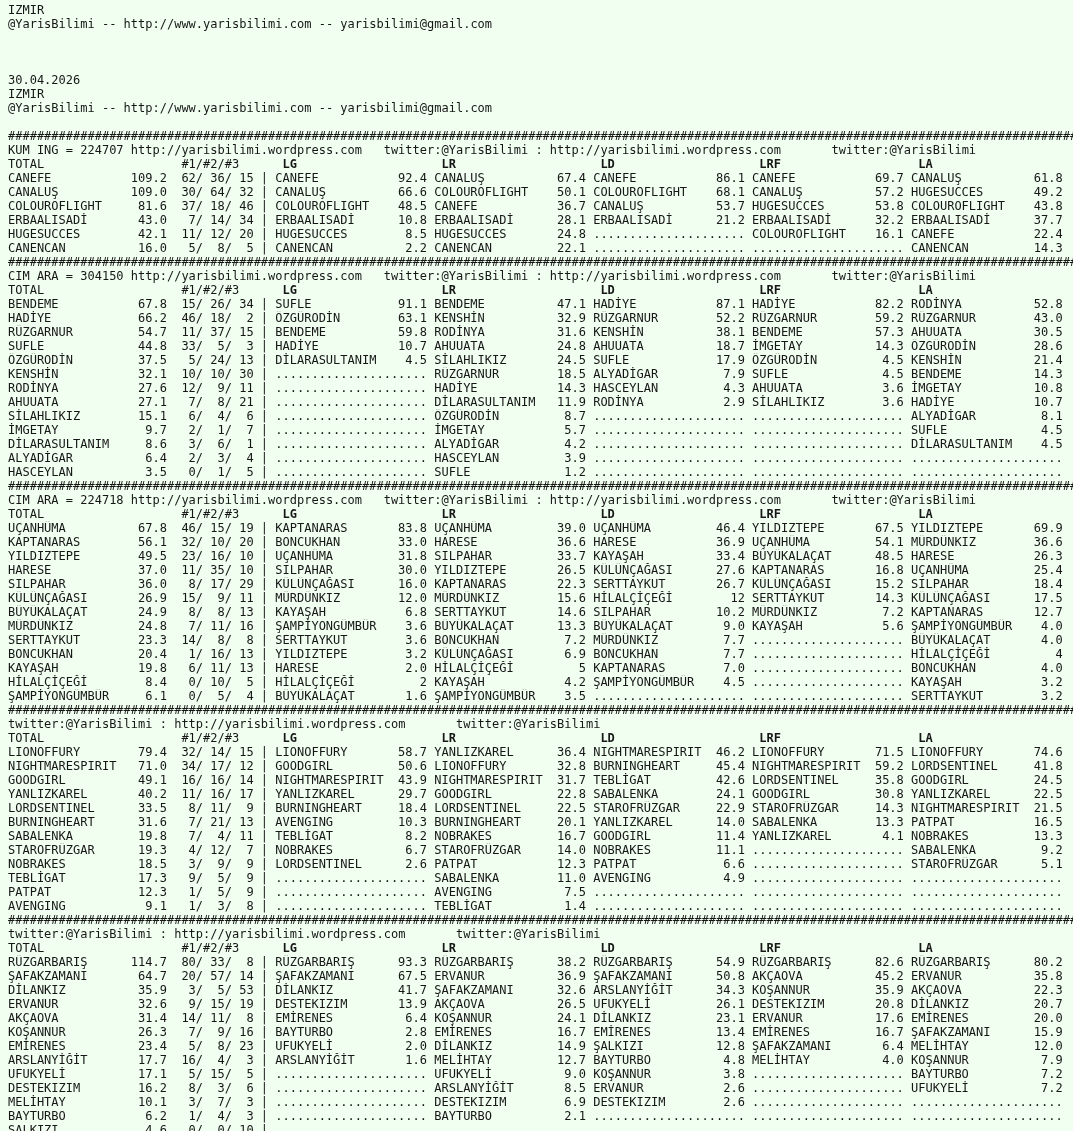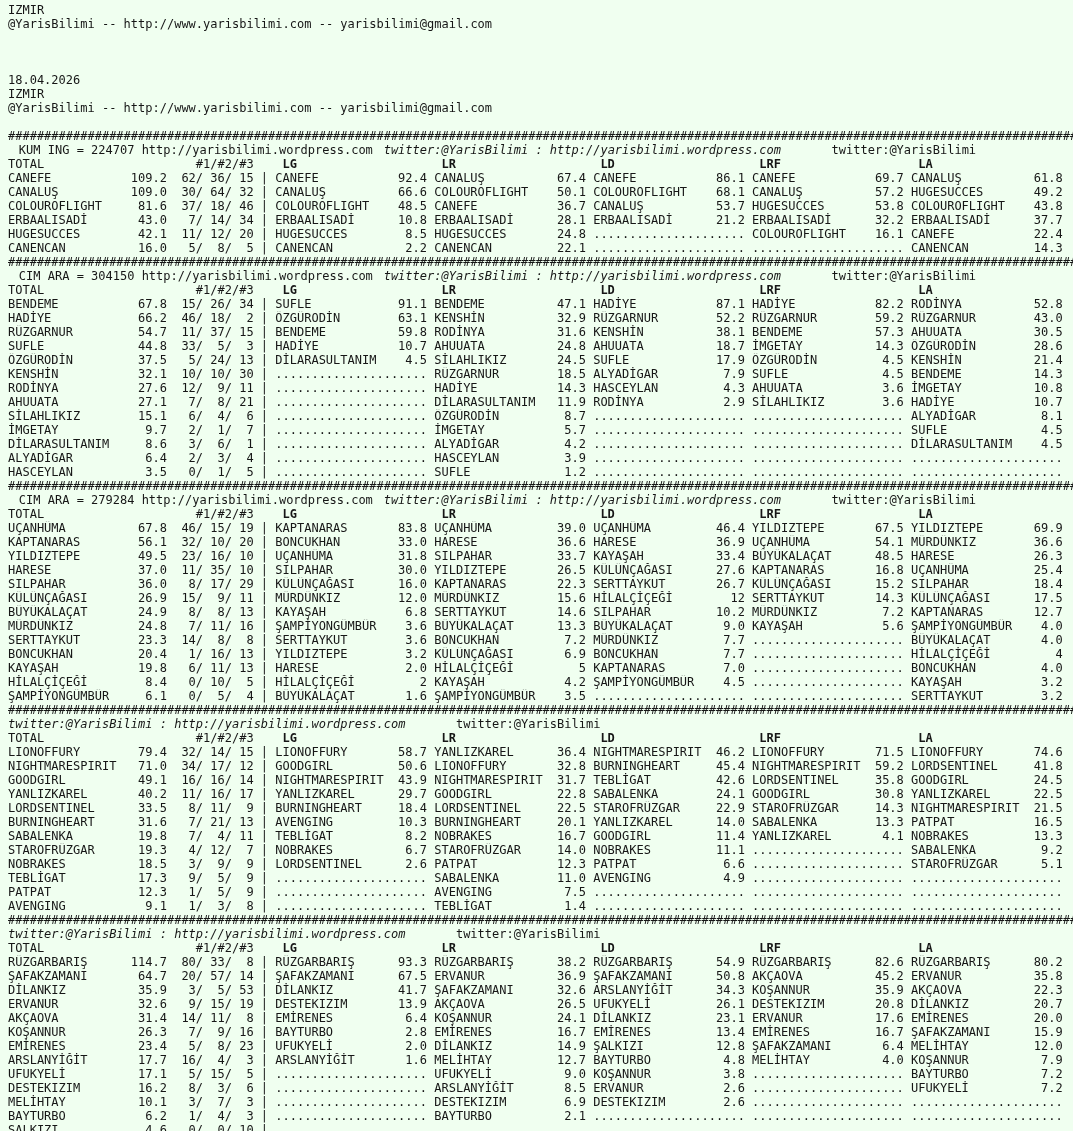--- a/index.html
+++ b/index.html
@@ -2,44 +2,44 @@
 <html><head>
 <meta charset="utf-8">
 <style>
   html,body{margin:0;padding:0;background:#f0fff0;}
   body{width:1073px;height:1131px;overflow:hidden;color:#161616;
        font-family:"DejaVu Sans Mono","Liberation Mono",monospace;}
   .doc{width:1073px;height:1131px;box-sizing:border-box;padding:3px 0 0 8px;overflow:hidden;}
   .line{height:14px;line-height:14px;font-size:12px;white-space:pre;overflow:hidden;display:flex;}
   .line.blank{height:14px;}
   .hashtxt{overflow:hidden;}
-  .sh1{width:52ch;overflow:hidden;flex:none;text-align:center;}
-  .sh2{width:62ch;overflow:hidden;flex:none;font-style:italic;}
+  .sh1{width:52ch;overflow:hidden;flex:none;}
+  .sh2{width:62ch;overflow:hidden;flex:none;}
   .w-name{width:16ch;flex:none;overflow:hidden;}
   .w-val{width:6ch;flex:none;text-align:right;}
   .w-rk{width:12ch;flex:none;text-align:right;}
-  .cols .w-rk{}
+  .cols .w-rk{text-align:center;}
   .w-pipe{width:3ch;flex:none;text-align:center;}
   .pair{width:22ch;flex:none;display:flex;box-sizing:border-box;padding-right:1ch;overflow:hidden;}
   .pair.last{width:21ch;padding-right:0;}
   .pn{flex:1;overflow:hidden;}
   .pv{width:5ch;flex:none;text-align:right;}
   .pd{flex:1;overflow:hidden;}
   .ph{width:22ch;flex:none;box-sizing:border-box;padding-left:1ch;overflow:hidden;font-weight:bold;}
 </style>
 </head>
 <body>
 
 <div class="doc">
   <div class="line">IZMIR</div>
   <div class="line">@YarisBilimi -- http://www.yarisbilimi.com -- yarisbilimi@gmail.com</div>
   <div class="line blank"></div>
   <div class="line blank"></div>
   <div class="line blank"></div>
-  <div class="line">18.04.2026</div>
+  <div class="line">30.04.2026</div>
   <div class="line">IZMIR</div>
   <div class="line">@YarisBilimi -- http://www.yarisbilimi.com -- yarisbilimi@gmail.com</div>
   <div class="line blank"></div>
   <div id="sections">
       <div class="line"><span class="hashtxt">######################################################################################################################################################</span></div>
       <div class="line"><span class="sh1">KUM ING = 224707 http://yarisbilimi.wordpress.com</span><span class="sh2">twitter:@YarisBilimi : http://yarisbilimi.wordpress.com</span><span>twitter:@YarisBilimi</span></div>
       <div class="line cols"><span class="w-name">TOTAL</span><span class="w-val"></span><span class="w-rk">#1/#2/#3</span><span class="w-pipe"></span><span class="ph">LG</span><span class="ph">LR</span><span class="ph">LD</span><span class="ph">LRF</span><span class="ph">LA</span></div>
       <div class="line row"><span class="w-name">CANEFE</span><span class="w-val">109.2</span><span class="w-rk">62/ 36/ 15</span><span class="w-pipe">|</span><span class="pair"><span class="pn">CANEFE</span><span class="pv">92.4</span></span><span class="pair"><span class="pn">CANALUŞ</span><span class="pv">67.4</span></span><span class="pair"><span class="pn">CANEFE</span><span class="pv">86.1</span></span><span class="pair"><span class="pn">CANEFE</span><span class="pv">69.7</span></span><span class="pair last"><span class="pn">CANALUŞ</span><span class="pv">61.8</span></span></div>
       <div class="line row"><span class="w-name">CANALUŞ</span><span class="w-val">109.0</span><span class="w-rk">30/ 64/ 32</span><span class="w-pipe">|</span><span class="pair"><span class="pn">CANALUŞ</span><span class="pv">66.6</span></span><span class="pair"><span class="pn">COLOUROFLIGHT</span><span class="pv">50.1</span></span><span class="pair"><span class="pn">COLOUROFLIGHT</span><span class="pv">68.1</span></span><span class="pair"><span class="pn">CANALUŞ</span><span class="pv">57.2</span></span><span class="pair last"><span class="pn">HUGESUCCES</span><span class="pv">49.2</span></span></div>
       <div class="line row"><span class="w-name">COLOUROFLIGHT</span><span class="w-val">81.6</span><span class="w-rk">37/ 18/ 46</span><span class="w-pipe">|</span><span class="pair"><span class="pn">COLOUROFLIGHT</span><span class="pv">48.5</span></span><span class="pair"><span class="pn">CANEFE</span><span class="pv">36.7</span></span><span class="pair"><span class="pn">CANALUŞ</span><span class="pv">53.7</span></span><span class="pair"><span class="pn">HUGESUCCES</span><span class="pv">53.8</span></span><span class="pair last"><span class="pn">COLOUROFLIGHT</span><span class="pv">43.8</span></span></div>
@@ -56,21 +56,21 @@
       <div class="line row"><span class="w-name">ÖZGÜRODİN</span><span class="w-val">37.5</span><span class="w-rk"> 5/ 24/ 13</span><span class="w-pipe">|</span><span class="pair"><span class="pn">DİLARASULTANIM</span><span class="pv">4.5</span></span><span class="pair"><span class="pn">SİLAHLIKIZ</span><span class="pv">24.5</span></span><span class="pair"><span class="pn">SUFLE</span><span class="pv">17.9</span></span><span class="pair"><span class="pn">ÖZGÜRODİN</span><span class="pv">4.5</span></span><span class="pair last"><span class="pn">KENSHİN</span><span class="pv">21.4</span></span></div>
       <div class="line row"><span class="w-name">KENSHİN</span><span class="w-val">32.1</span><span class="w-rk">10/ 10/ 30</span><span class="w-pipe">|</span><span class="pair"><span class="pd">.....................</span></span><span class="pair"><span class="pn">RÜZGARNUR</span><span class="pv">18.5</span></span><span class="pair"><span class="pn">ALYADİGAR</span><span class="pv">7.9</span></span><span class="pair"><span class="pn">SUFLE</span><span class="pv">4.5</span></span><span class="pair last"><span class="pn">BENDEME</span><span class="pv">14.3</span></span></div>
       <div class="line row"><span class="w-name">RODİNYA</span><span class="w-val">27.6</span><span class="w-rk">12/  9/ 11</span><span class="w-pipe">|</span><span class="pair"><span class="pd">.....................</span></span><span class="pair"><span class="pn">HADİYE</span><span class="pv">14.3</span></span><span class="pair"><span class="pn">HASCEYLAN</span><span class="pv">4.3</span></span><span class="pair"><span class="pn">AHUUATA</span><span class="pv">3.6</span></span><span class="pair last"><span class="pn">İMGETAY</span><span class="pv">10.8</span></span></div>
       <div class="line row"><span class="w-name">AHUUATA</span><span class="w-val">27.1</span><span class="w-rk"> 7/  8/ 21</span><span class="w-pipe">|</span><span class="pair"><span class="pd">.....................</span></span><span class="pair"><span class="pn">DİLARASULTANIM</span><span class="pv">11.9</span></span><span class="pair"><span class="pn">RODİNYA</span><span class="pv">2.9</span></span><span class="pair"><span class="pn">SİLAHLIKIZ</span><span class="pv">3.6</span></span><span class="pair last"><span class="pn">HADİYE</span><span class="pv">10.7</span></span></div>
       <div class="line row"><span class="w-name">SİLAHLIKIZ</span><span class="w-val">15.1</span><span class="w-rk"> 6/  4/  6</span><span class="w-pipe">|</span><span class="pair"><span class="pd">.....................</span></span><span class="pair"><span class="pn">ÖZGÜRODİN</span><span class="pv">8.7</span></span><span class="pair"><span class="pd">.....................</span></span><span class="pair"><span class="pd">.....................</span></span><span class="pair last"><span class="pn">ALYADİGAR</span><span class="pv">8.1</span></span></div>
       <div class="line row"><span class="w-name">İMGETAY</span><span class="w-val">9.7</span><span class="w-rk"> 2/  1/  7</span><span class="w-pipe">|</span><span class="pair"><span class="pd">.....................</span></span><span class="pair"><span class="pn">İMGETAY</span><span class="pv">5.7</span></span><span class="pair"><span class="pd">.....................</span></span><span class="pair"><span class="pd">.....................</span></span><span class="pair last"><span class="pn">SUFLE</span><span class="pv">4.5</span></span></div>
       <div class="line row"><span class="w-name">DİLARASULTANIM</span><span class="w-val">8.6</span><span class="w-rk"> 3/  6/  1</span><span class="w-pipe">|</span><span class="pair"><span class="pd">.....................</span></span><span class="pair"><span class="pn">ALYADİGAR</span><span class="pv">4.2</span></span><span class="pair"><span class="pd">.....................</span></span><span class="pair"><span class="pd">.....................</span></span><span class="pair last"><span class="pn">DİLARASULTANIM</span><span class="pv">4.5</span></span></div>
       <div class="line row"><span class="w-name">ALYADİGAR</span><span class="w-val">6.4</span><span class="w-rk"> 2/  3/  4</span><span class="w-pipe">|</span><span class="pair"><span class="pd">.....................</span></span><span class="pair"><span class="pn">HASCEYLAN</span><span class="pv">3.9</span></span><span class="pair"><span class="pd">.....................</span></span><span class="pair"><span class="pd">.....................</span></span><span class="pair last"><span class="pd">.....................</span></span></div>
       <div class="line row"><span class="w-name">HASCEYLAN</span><span class="w-val">3.5</span><span class="w-rk"> 0/  1/  5</span><span class="w-pipe">|</span><span class="pair"><span class="pd">.....................</span></span><span class="pair"><span class="pn">SUFLE</span><span class="pv">1.2</span></span><span class="pair"><span class="pd">.....................</span></span><span class="pair"><span class="pd">.....................</span></span><span class="pair last"><span class="pd">.....................</span></span></div>
       <div class="line"><span class="hashtxt">######################################################################################################################################################</span></div>
-      <div class="line"><span class="sh1">CIM ARA = 279284 http://yarisbilimi.wordpress.com</span><span class="sh2">twitter:@YarisBilimi : http://yarisbilimi.wordpress.com</span><span>twitter:@YarisBilimi</span></div>
+      <div class="line"><span class="sh1">CIM ARA = 224718 http://yarisbilimi.wordpress.com</span><span class="sh2">twitter:@YarisBilimi : http://yarisbilimi.wordpress.com</span><span>twitter:@YarisBilimi</span></div>
       <div class="line cols"><span class="w-name">TOTAL</span><span class="w-val"></span><span class="w-rk">#1/#2/#3</span><span class="w-pipe"></span><span class="ph">LG</span><span class="ph">LR</span><span class="ph">LD</span><span class="ph">LRF</span><span class="ph">LA</span></div>
       <div class="line row"><span class="w-name">UÇANHÜMA</span><span class="w-val">67.8</span><span class="w-rk">46/ 15/ 19</span><span class="w-pipe">|</span><span class="pair"><span class="pn">KAPTANARAS</span><span class="pv">83.8</span></span><span class="pair"><span class="pn">UÇANHÜMA</span><span class="pv">39.0</span></span><span class="pair"><span class="pn">UÇANHÜMA</span><span class="pv">46.4</span></span><span class="pair"><span class="pn">YILDIZTEPE</span><span class="pv">67.5</span></span><span class="pair last"><span class="pn">YILDIZTEPE</span><span class="pv">69.9</span></span></div>
       <div class="line row"><span class="w-name">KAPTANARAS</span><span class="w-val">56.1</span><span class="w-rk">32/ 10/ 20</span><span class="w-pipe">|</span><span class="pair"><span class="pn">BONCUKHAN</span><span class="pv">33.0</span></span><span class="pair"><span class="pn">HARESE</span><span class="pv">36.6</span></span><span class="pair"><span class="pn">HARESE</span><span class="pv">36.9</span></span><span class="pair"><span class="pn">UÇANHÜMA</span><span class="pv">54.1</span></span><span class="pair last"><span class="pn">MÜRDÜNKIZ</span><span class="pv">36.6</span></span></div>
       <div class="line row"><span class="w-name">YILDIZTEPE</span><span class="w-val">49.5</span><span class="w-rk">23/ 16/ 10</span><span class="w-pipe">|</span><span class="pair"><span class="pn">UÇANHÜMA</span><span class="pv">31.8</span></span><span class="pair"><span class="pn">SILPAHAR</span><span class="pv">33.7</span></span><span class="pair"><span class="pn">KAYAŞAH</span><span class="pv">33.4</span></span><span class="pair"><span class="pn">BÜYÜKALAÇAT</span><span class="pv">48.5</span></span><span class="pair last"><span class="pn">HARESE</span><span class="pv">26.3</span></span></div>
       <div class="line row"><span class="w-name">HARESE</span><span class="w-val">37.0</span><span class="w-rk">11/ 35/ 10</span><span class="w-pipe">|</span><span class="pair"><span class="pn">SILPAHAR</span><span class="pv">30.0</span></span><span class="pair"><span class="pn">YILDIZTEPE</span><span class="pv">26.5</span></span><span class="pair"><span class="pn">KÜLÜNÇAĞASI</span><span class="pv">27.6</span></span><span class="pair"><span class="pn">KAPTANARAS</span><span class="pv">16.8</span></span><span class="pair last"><span class="pn">UÇANHÜMA</span><span class="pv">25.4</span></span></div>
       <div class="line row"><span class="w-name">SILPAHAR</span><span class="w-val">36.0</span><span class="w-rk"> 8/ 17/ 29</span><span class="w-pipe">|</span><span class="pair"><span class="pn">KÜLÜNÇAĞASI</span><span class="pv">16.0</span></span><span class="pair"><span class="pn">KAPTANARAS</span><span class="pv">22.3</span></span><span class="pair"><span class="pn">SERTTAYKUT</span><span class="pv">26.7</span></span><span class="pair"><span class="pn">KÜLÜNÇAĞASI</span><span class="pv">15.2</span></span><span class="pair last"><span class="pn">SILPAHAR</span><span class="pv">18.4</span></span></div>
       <div class="line row"><span class="w-name">KÜLÜNÇAĞASI</span><span class="w-val">26.9</span><span class="w-rk">15/  9/ 11</span><span class="w-pipe">|</span><span class="pair"><span class="pn">MÜRDÜNKIZ</span><span class="pv">12.0</span></span><span class="pair"><span class="pn">MÜRDÜNKIZ</span><span class="pv">15.6</span></span><span class="pair"><span class="pn">HİLALÇİÇEĞİ</span><span class="pv">12</span></span><span class="pair"><span class="pn">SERTTAYKUT</span><span class="pv">14.3</span></span><span class="pair last"><span class="pn">KÜLÜNÇAĞASI</span><span class="pv">17.5</span></span></div>
       <div class="line row"><span class="w-name">BÜYÜKALAÇAT</span><span class="w-val">24.9</span><span class="w-rk"> 8/  8/ 13</span><span class="w-pipe">|</span><span class="pair"><span class="pn">KAYAŞAH</span><span class="pv">6.8</span></span><span class="pair"><span class="pn">SERTTAYKUT</span><span class="pv">14.6</span></span><span class="pair"><span class="pn">SILPAHAR</span><span class="pv">10.2</span></span><span class="pair"><span class="pn">MÜRDÜNKIZ</span><span class="pv">7.2</span></span><span class="pair last"><span class="pn">KAPTANARAS</span><span class="pv">12.7</span></span></div>
       <div class="line row"><span class="w-name">MÜRDÜNKIZ</span><span class="w-val">24.8</span><span class="w-rk"> 7/ 11/ 16</span><span class="w-pipe">|</span><span class="pair"><span class="pn">ŞAMPİYONGÜMBÜR</span><span class="pv">3.6</span></span><span class="pair"><span class="pn">BÜYÜKALAÇAT</span><span class="pv">13.3</span></span><span class="pair"><span class="pn">BÜYÜKALAÇAT</span><span class="pv">9.0</span></span><span class="pair"><span class="pn">KAYAŞAH</span><span class="pv">5.6</span></span><span class="pair last"><span class="pn">ŞAMPİYONGÜMBÜR</span><span class="pv">4.0</span></span></div>
       <div class="line row"><span class="w-name">SERTTAYKUT</span><span class="w-val">23.3</span><span class="w-rk">14/  8/  8</span><span class="w-pipe">|</span><span class="pair"><span class="pn">SERTTAYKUT</span><span class="pv">3.6</span></span><span class="pair"><span class="pn">BONCUKHAN</span><span class="pv">7.2</span></span><span class="pair"><span class="pn">MÜRDÜNKIZ</span><span class="pv">7.7</span></span><span class="pair"><span class="pd">.....................</span></span><span class="pair last"><span class="pn">BÜYÜKALAÇAT</span><span class="pv">4.0</span></span></div>

